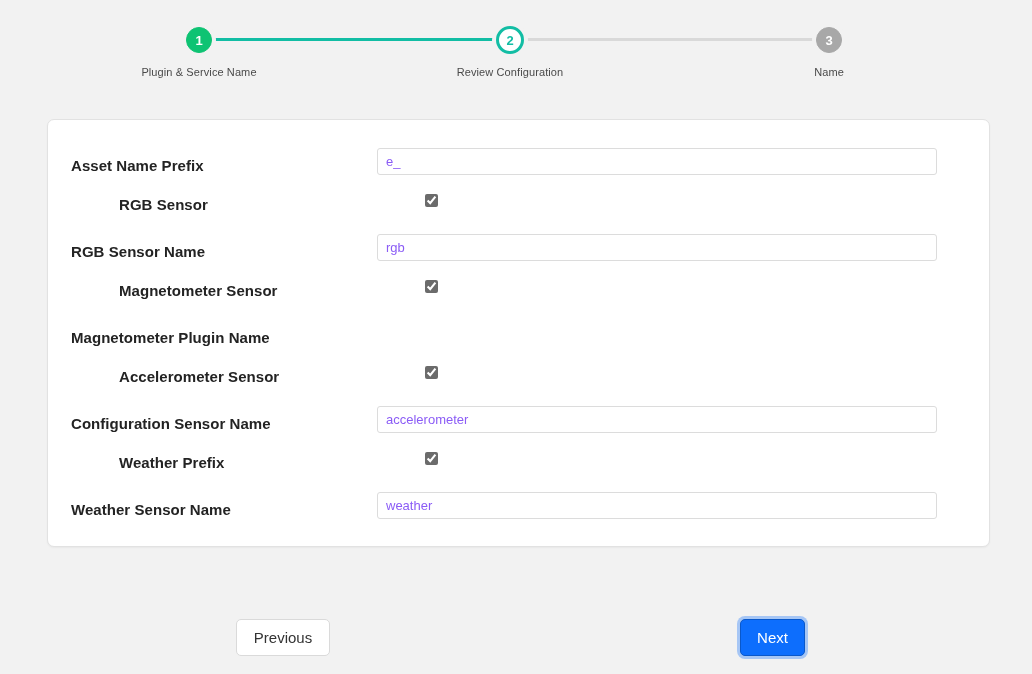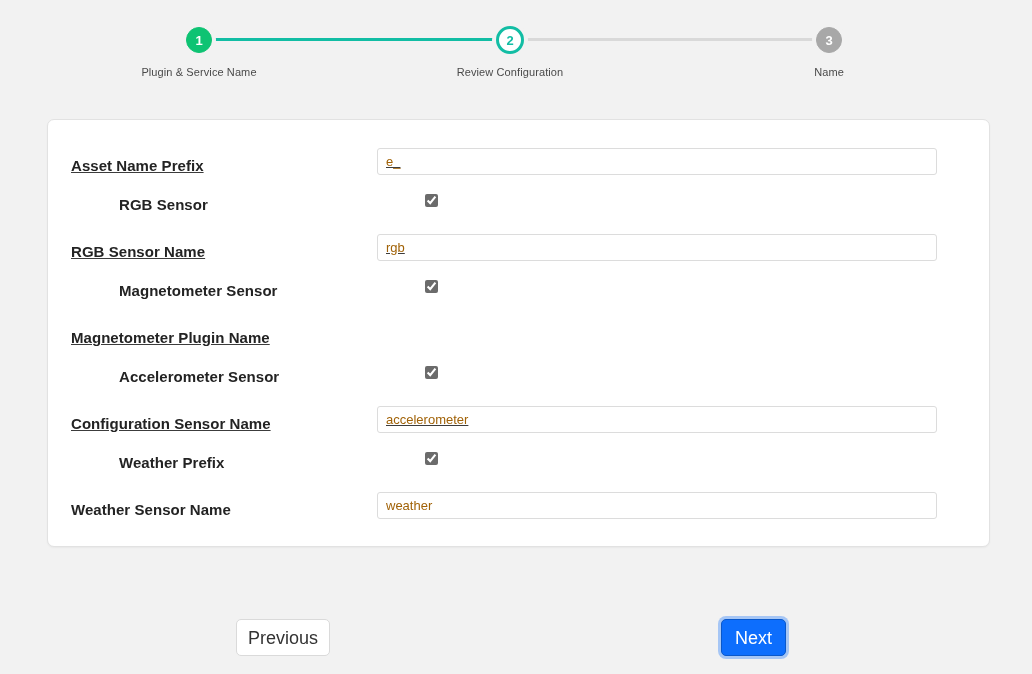--- a/index.html
+++ b/index.html
@@ -116,21 +116,21 @@
   }
   .form {
     padding: 28px 0 0 0;
   }
   .row {
     display: flex;
     align-items: flex-start;
     min-height: 20px;
     padding: 0 22px 0 23px;
   }
-  .row-spacer-input { margin-bottom: 18px; text-decoration: underline; }
+  .row-spacer-input { margin-bottom: 18px; }
   .row-spacer-check { margin-bottom: 19px; }
 
   .row-label {
     width: 306px;
     flex: 0 0 306px;
     font-size: 15px;
     font-weight: 700;
     color: #232323;
     line-height: 20px;
     padding-top: 8px;
@@ -146,21 +146,21 @@
     align-items: center;
   }
   input.text-field {
     width: 560px;
     height: 27px;
     border: 1px solid #dcdcdc;
     border-radius: 3px;
     background: #ffffff;
     font-family: "Liberation Sans", sans-serif;
     font-size: 13px;
-    color: #a16207;
+    color: #8b5cf6;
     padding: 0 8px;
     outline: none;
   }
   input.text-field::placeholder { color: #b4b4b4; }
 
   input.checkbox-field {
     width: 13px;
     height: 13px;
     margin: 0;
     accent-color: #6b6b6b;
@@ -171,39 +171,39 @@
   .footer {
     position: absolute;
     left: 0;
     top: 617px;
     width: 1032px;
     height: 42px;
   }
   .btn {
     position: absolute;
     font-family: "Liberation Sans", sans-serif;
-    font-size: 18px;
+    font-size: 15px;
     border-radius: 5px;
     cursor: pointer;
     line-height: 1;
     display: flex;
     align-items: center;
     justify-content: center;
   }
   .btn-previous {
     left: 236px;
     top: 2px;
     width: 94px;
     height: 37px;
     background: #ffffff;
     border: 1px solid #dadada;
     color: #333333;
   }
   .btn-next {
-    left: 721px;
+    left: 740px;
     top: 2px;
     width: 65px;
     height: 37px;
     background: #0d6efd;
     border: 1px solid #0a58ca;
     color: #ffffff;
     box-shadow: 0 0 0 3px rgba(13,110,253,0.33);
   }
 </style>
 </head>

